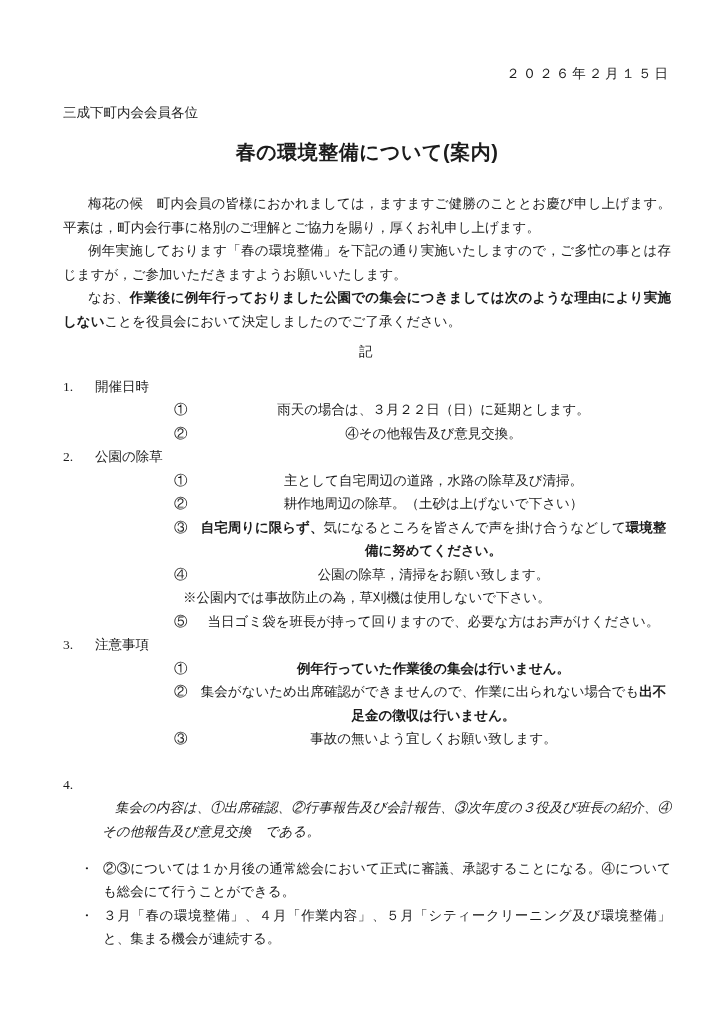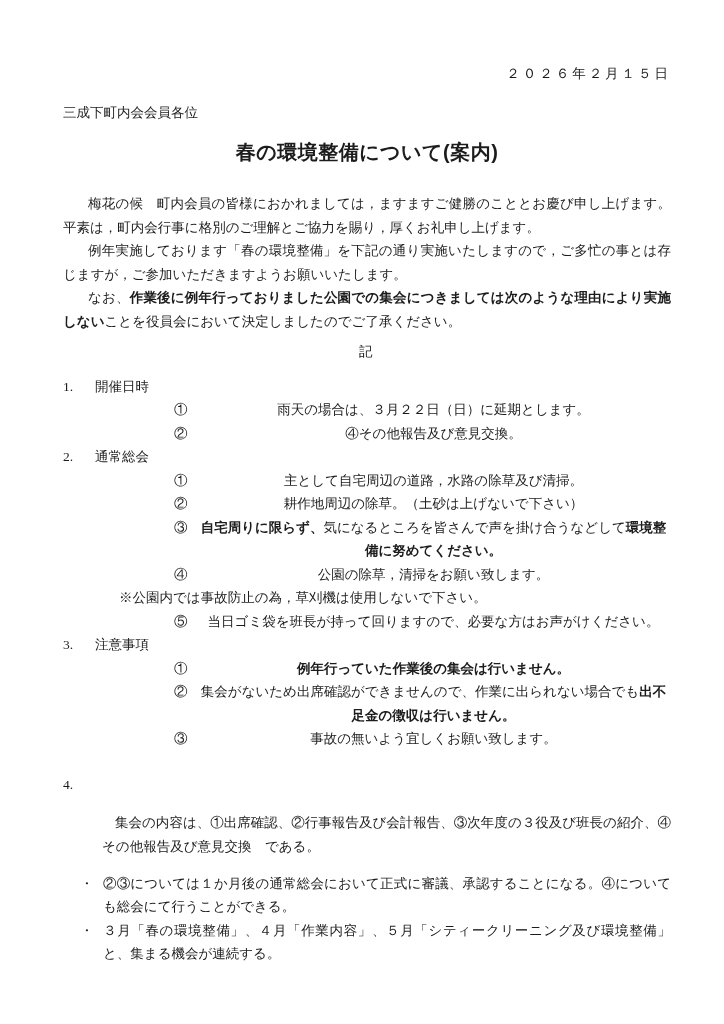--- a/index.html
+++ b/index.html
@@ -40,23 +40,23 @@
   .ki { text-align:center; margin-top:7px; letter-spacing:0.2em; }
   .list { margin-top:11px; }
   .sec-row { display:flex; }
   .sec-no { width:32px; flex:none; }
   .sec-hd { flex:none; }
   .sec-hd.w80 { width:80px;font-family:Liberation Serif, serif; }
   .sec-tx { flex:1; }
   .citem { display:flex; margin-left:111px; }
   .citem .mk { width:22px; flex:none; }
   .citem .tx { flex:1; text-align:center; }
-  .note-line { margin-left:56px; }
+  .note-line { margin-left:120px; }
   .s4 { margin-top:22px; }
-  .s4-lead { margin-left:39px; text-indent:13px; text-align:justify; margin-top:15px; }
+  .s4-lead { margin-left:39px; text-indent:13px; text-align:justify; margin-top:0;font-style:italic; }
   .bullet { display:flex; margin-left:17px; }
   .bullet .mk { width:23px; flex:none; }
   .bullet .tx { flex:1; text-align:justify; }
 </style>
 </head>
 <body>
 
 <div class="page">
 
   <div class="date">２０２６年２月１５日</div>
@@ -84,21 +84,21 @@
       <span class="mk">①</span>
       <span class="tx">雨天の場合は、３月２２日（日）に延期とします。</span>
     </div>
     <div class="citem">
       <span class="mk">②</span>
       <span class="tx">④その他報告及び意見交換。</span>
     </div>
 
     <div class="sec-row">
       <span class="sec-no">2.</span>
-      <span class="sec-hd">通常総会</span>
+      <span class="sec-hd">公園の除草</span>
     </div>
     <div class="citem">
       <span class="mk">①</span>
       <span class="tx">主として自宅周辺の道路，水路の除草及び清掃。</span>
     </div>
     <div class="citem">
       <span class="mk">②</span>
       <span class="tx">耕作地周辺の除草。（土砂は上げないで下さい）</span>
     </div>
     <div class="citem">

